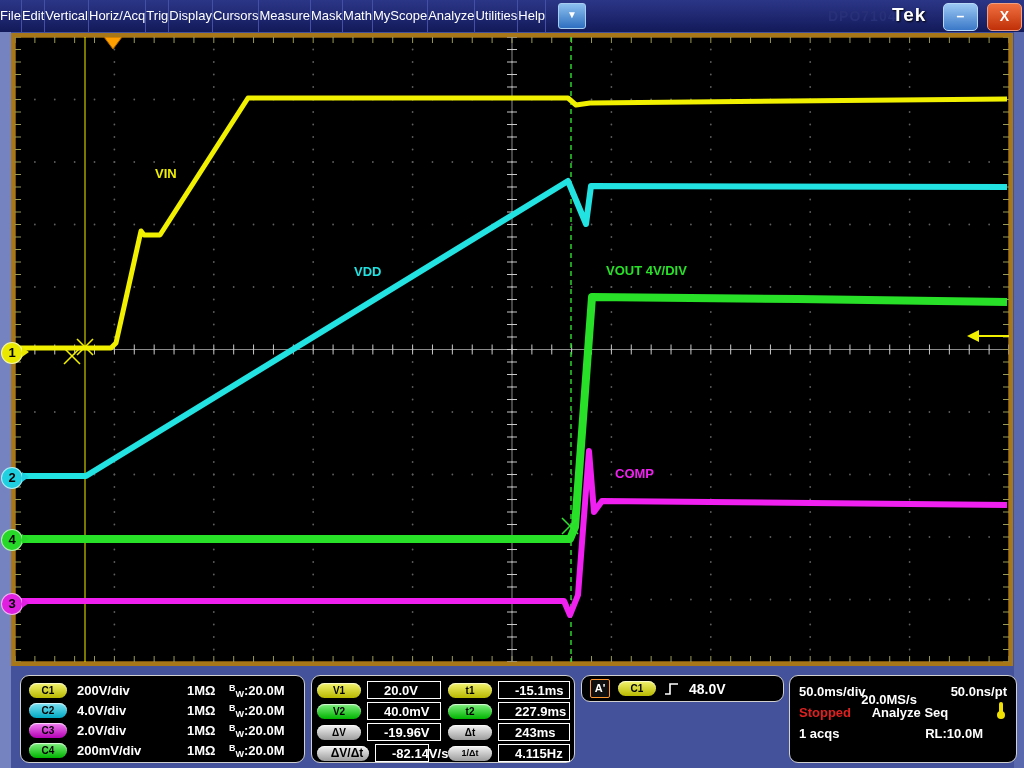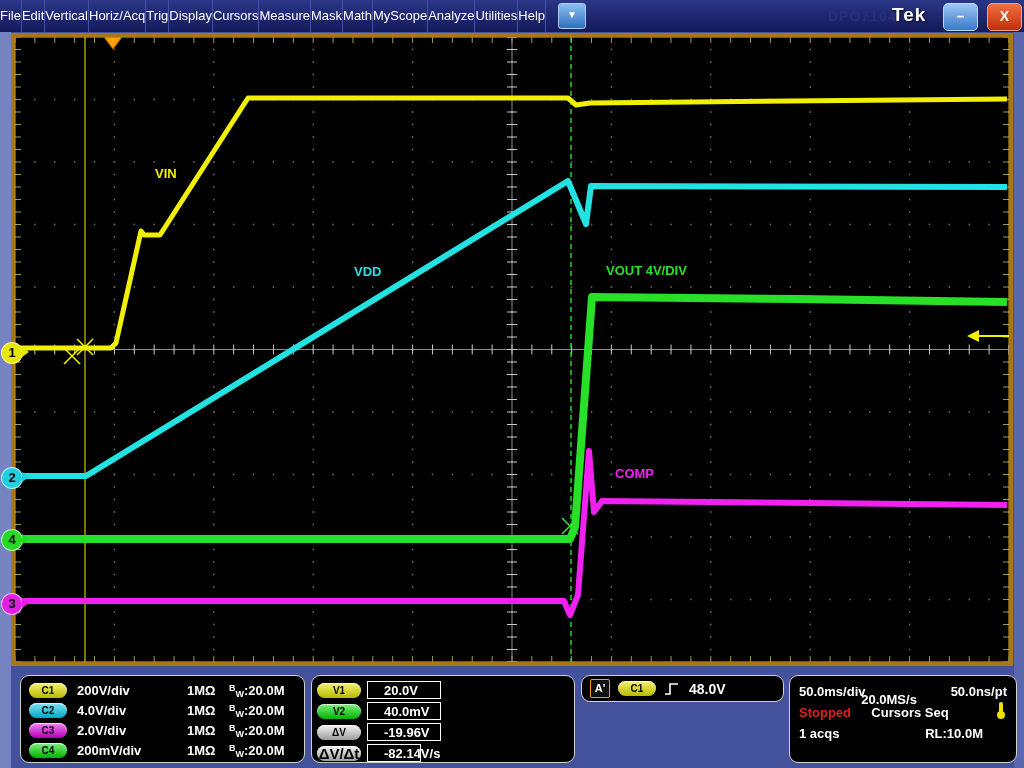--- a/index.html
+++ b/index.html
@@ -1601,22 +1601,40 @@
       </div>
       <div class="cursor-row">
         <div class="pill cursor-pill pill-green">V2</div>
         <div class="cursor-field" style="width: 74px;">40.0mV</div>
       </div>
       <div class="cursor-row">
         <div class="pill cursor-pill pill-gray">ΔV</div>
         <div class="cursor-field" style="width: 74px;">-19.96V</div>
       </div>
       <div class="cursor-row">
-        <div class="pill cursor-pill pill-gray" style="font-size: 15px;">ΔV/Δt</div>
+        <div class="pill cursor-pill pill-gray" style="font-size: 12px; padding-left: 8px;">ΔV/Δt</div>
         <div class="cursor-field" style="width: 54px;">-82.14V/s</div>
+      </div>
+    </div>
+  <div class="cursor-col" id="cursor-col-t" style="left:136px;">
+      <div class="cursor-row">
+        <div class="pill cursor-pill pill-yellow">t1</div>
+        <div class="cursor-field" style="width: 72px;">-15.1ms</div>
+      </div>
+      <div class="cursor-row">
+        <div class="pill cursor-pill pill-green">t2</div>
+        <div class="cursor-field" style="width: 72px;">227.9ms</div>
+      </div>
+      <div class="cursor-row">
+        <div class="pill cursor-pill pill-gray">Δt</div>
+        <div class="cursor-field" style="width: 72px;">243ms</div>
+      </div>
+      <div class="cursor-row">
+        <div class="pill cursor-pill pill-gray" style="font-size: 9px;">1/Δt</div>
+        <div class="cursor-field" style="width: 72px;">4.115Hz</div>
       </div>
     </div>
 </div>
 
 <div class="panel" id="trigger-panel">
   <div class="trig-badge">A'</div>
   <div class="pill pill-yellow trig-pill">C1</div>
   <svg width="18" height="18" style="margin-left:7px;">
     <polyline points="2,14 7,14 7,4 15,4" fill="none" stroke="#fff" stroke-width="1.6"></polyline>
   </svg>
@@ -1624,21 +1642,21 @@
 </div>
 
 <div class="panel" id="acq-panel">
   <div class="acq-row">
     <span>50.0ms/div</span>
     <span style="margin-left:-38px;margin-top:8px;">20.0MS/s</span>
     <span>50.0ns/pt</span>
   </div>
   <div class="acq-row">
     <span class="status-stopped">Stopped</span>
-    <span style="margin-left:-26px;">Cursors Seq</span>
+    <span style="margin-left:-26px;">Analyze Seq</span>
     <span class="thermo">
         <span class="stem"></span>
         <span class="bulb"></span>
       </span>
   </div>
   <div class="acq-row">
     <span>1 acqs</span>
     <span style="margin-right:24px;">RL:10.0M</span>
   </div>
 </div>

